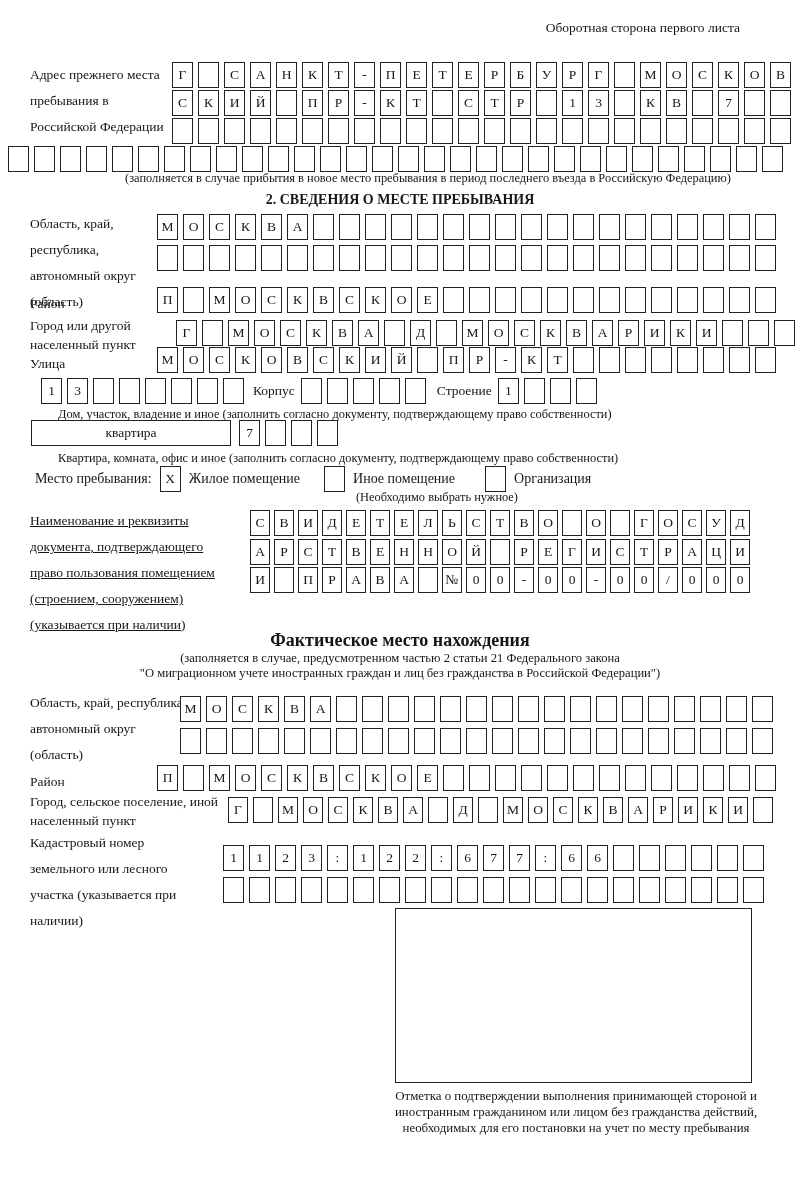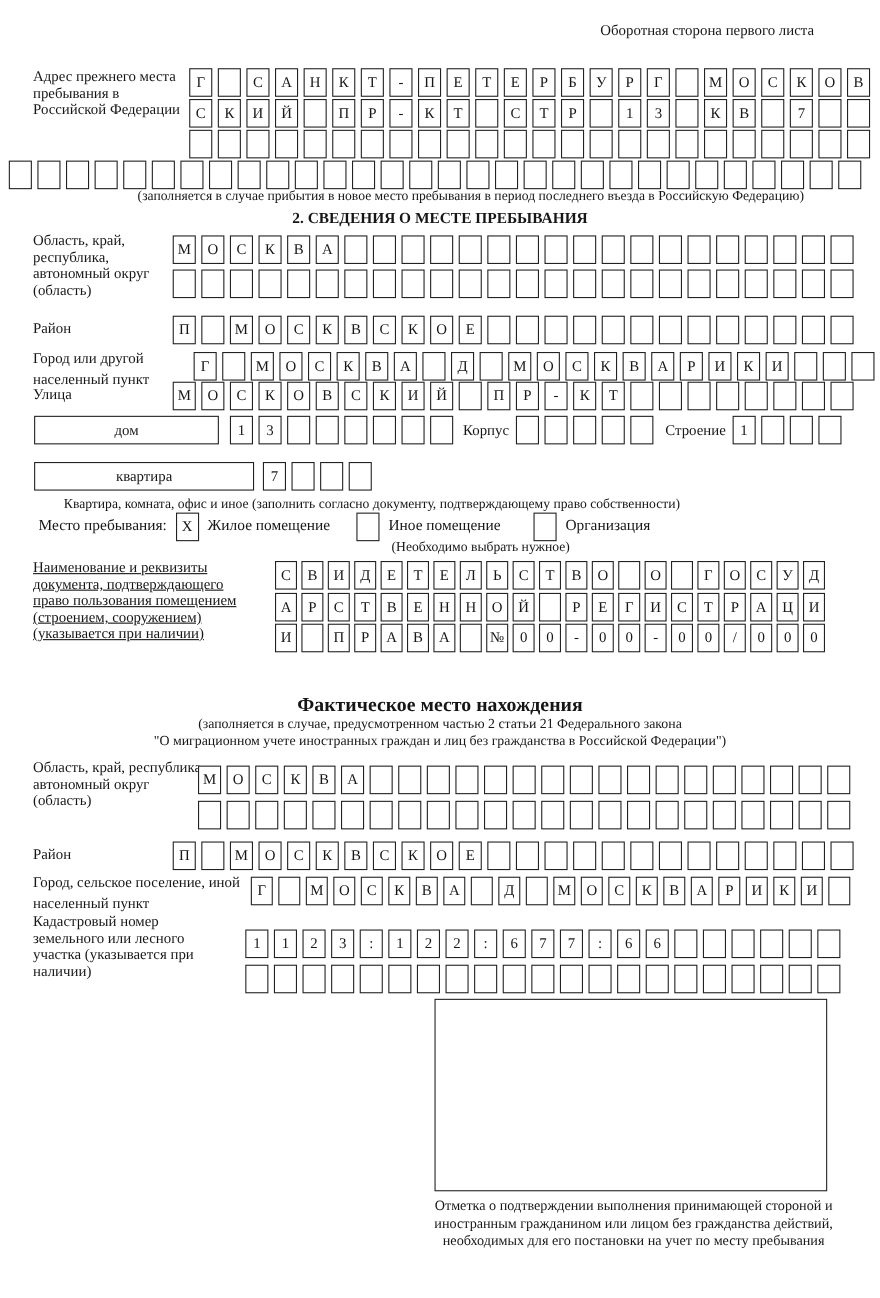--- a/index.html
+++ b/index.html
@@ -1,19 +1,19 @@
 <!DOCTYPE html>
 <html><head>
 <meta charset="utf-8">
 <style>
   html,body{margin:0;padding:0;background:#fff;}
   .page{position:relative;width:800px;height:1180px;background:#fff;overflow:hidden;
         font-family:"Liberation Serif","DejaVu Serif",serif;color:#161616;}
   .abs{position:absolute;}
-  .lbl{font-size:13.5px;line-height:15px;}
+  .lbl{font-size:13.5px;line-height:26px;}
   .note{font-size:12.4px;padding-left:28px;}
   .ctr{text-align:center;width:800px;left:0;}
   .bold{font-weight:bold;}
   .cells{display:flex;gap:5px;}
   .cell{flex:none;width:21px;height:26px;box-sizing:border-box;border:1.7px solid #222;
         display:flex;align-items:center;justify-content:center;font-size:13.5px;background:#fff;}
   .tight{gap:4px;}
   .tight .cell{width:20px;}
   .t2{gap:5px;}
   .t2 .cell{width:20px;}
@@ -328,21 +328,20 @@
       <div class="cell"></div>
       <div class="cell"></div>
       <div class="cell"></div>
       <div class="cell"></div>
       <div class="cell"></div>
       <div class="cell"></div>
       <div class="cell"></div>
     </div>
 
   <div class="abs row" id="house-row">
-    <div class="namedbox" id="dom-box">дом</div>
     <div class="cells" id="house-cells">
         <div class="cell">1</div>
         <div class="cell">3</div>
         <div class="cell"></div>
         <div class="cell"></div>
         <div class="cell"></div>
         <div class="cell"></div>
         <div class="cell"></div>
         <div class="cell"></div>
       </div>
@@ -355,20 +354,21 @@
         <div class="cell"></div>
       </div>
     <div class="inline-lbl" id="stroenie-label">Строение</div>
     <div class="cells" id="stroenie-cells">
         <div class="cell">1</div>
         <div class="cell"></div>
         <div class="cell"></div>
         <div class="cell"></div>
       </div>
   </div>
+  <div class="abs note" id="house-note">Дом, участок, владение и иное (заполнить согласно документу, подтверждающему право собственности)</div>
 
   <div class="abs row" id="apt-row">
     <div class="namedbox" id="kvartira-box">квартира</div>
     <div class="cells" id="apt-cells">
         <div class="cell">7</div>
         <div class="cell"></div>
         <div class="cell"></div>
         <div class="cell"></div>
       </div>
   </div>

